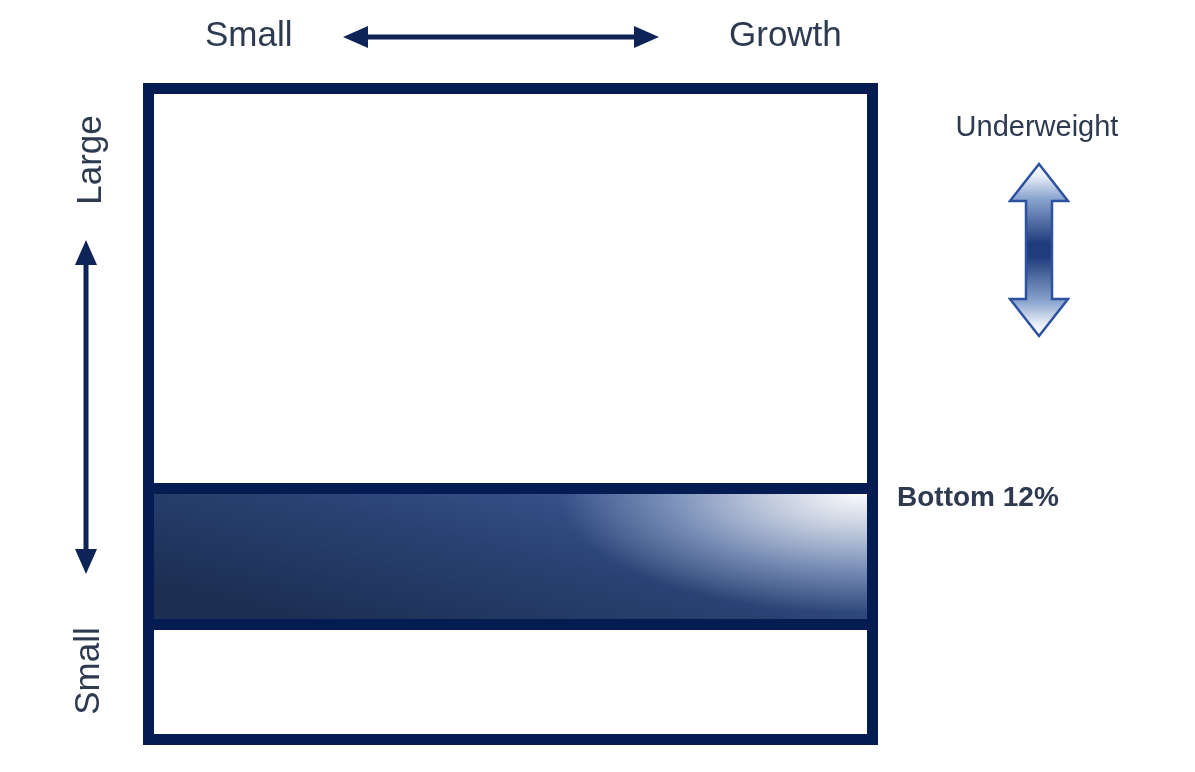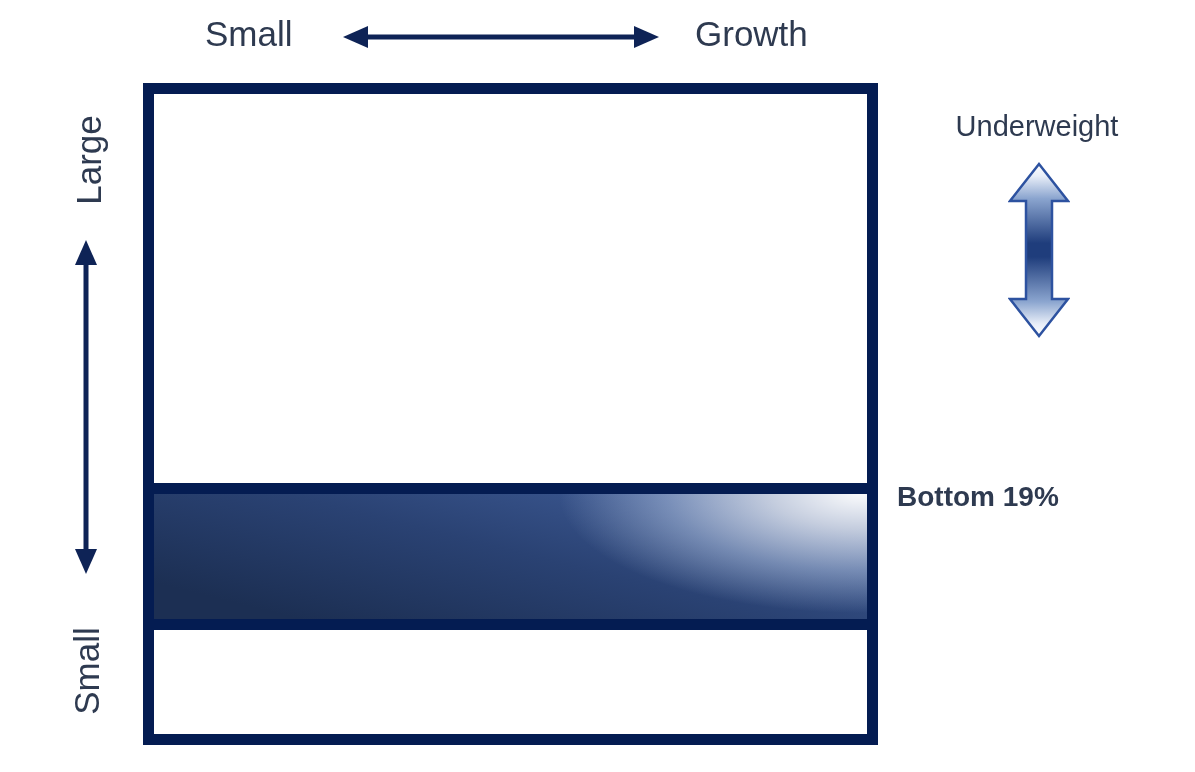--- a/index.html
+++ b/index.html
@@ -11,21 +11,21 @@
     --band_light:#47639c;
   }
   *{margin:0;padding:0;box-sizing:border-box;}
   html,body{background:#ffffff;}
   body{font-family:"Liberation Sans", sans-serif;color:var(--text_color,#2e3a50);}
   .stage{position:relative;width:1195px;height:772px;background:#ffffff;overflow:hidden;}
 
   
   .axis-label{position:absolute;font-size:35px;line-height:1;white-space:nowrap;color:var(--text_color,#2e3a50);}
   .value-label{left:205px;top:16px;}
-  .growth-label{left:695px;top:16px;}
+  .growth-label{left:729px;top:16px;}
   .h-arrow{position:absolute;left:341px;top:22px;}
 
   
   .rot-label{position:absolute;font-size:35px;line-height:1;white-space:nowrap;color:var(--text_color,#2e3a50);transform:translate(-50%,-50%) rotate(-90deg);}
   .large-anchor{left:88px;top:160px;}
   .small-anchor{left:86px;top:671px;}
   .v-arrow{position:absolute;left:71px;top:238px;}
 
   
   .style-box{
@@ -102,16 +102,16 @@
         <stop offset="0.54" stop-color="#1f3d7c"></stop>
         <stop offset="0.8" stop-color="#8ba5cf"></stop>
         <stop offset="0.93" stop-color="#e8eef8"></stop>
         <stop offset="1" stop-color="#ffffff"></stop>
       </linearGradient>
     </defs>
     <polygon points="31,3 60,40 44,40 44,138 60,138 31,175 2,138 18,138 18,40 2,40" fill="url(#gradArrow)" stroke="#2d52a0" stroke-width="2.5" stroke-linejoin="miter"></polygon>
   </svg>
 
   <div class="annotation">
-    <p class="bold">Bottom 19%</p>
+    <p class="bold">Bottom 12%</p>
   </div>
 
 </div>
 
 </body></html>

